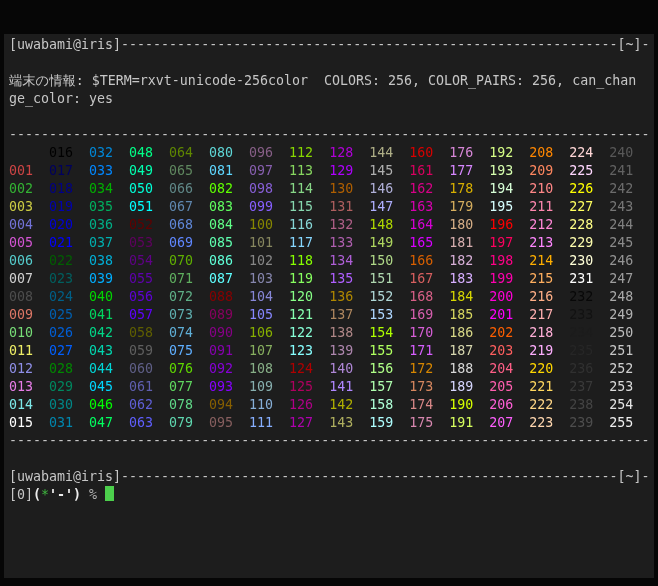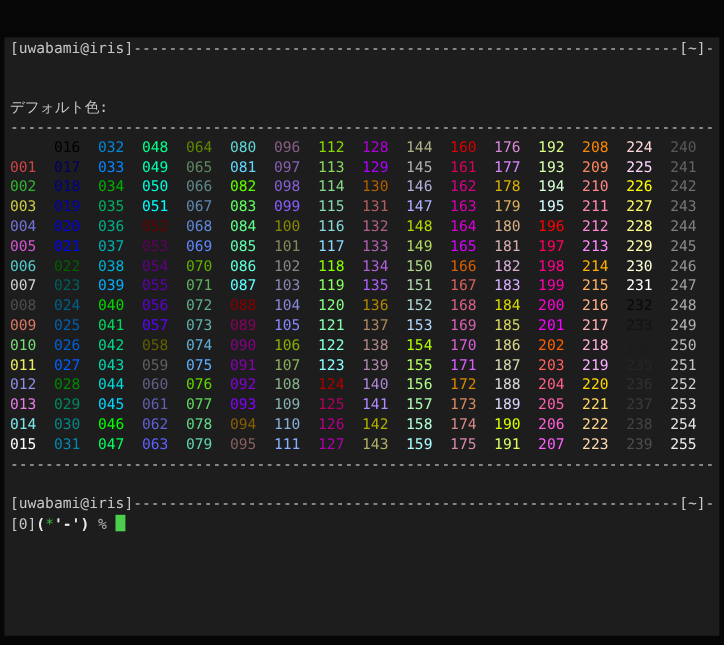--- a/index.html
+++ b/index.html
@@ -51,24 +51,25 @@
 <div class="window">
 
 
   <div class="screen">
 
     <div class="line"><span>[uwabami@iris]--------------------------------------------------------------[~]-</span></div>
 
 
     <div class="line"></div>
 
+    <div class="line"><span>端末の情報: $TERM=rxvt-unicode-256color  COLORS: 256, COLOR_PAIRS: 256, can_chan</span></div>
+    <div class="line"><span>ge_color: yes</span></div>
 
     <div class="line"></div>
 
-    <div class="line"><span>デフォルト色:</span></div>
 
     <div class="line"><span>--------------------------------------------------------------------------------</span></div>
 
     <div>
         <div class="line"><span class="grid-cell"></span><span class="grid-cell" style="color: rgb(0, 0, 0);">016</span><span class="grid-cell" style="color: rgb(0, 135, 215);">032</span><span class="grid-cell" style="color: rgb(0, 255, 135);">048</span><span class="grid-cell" style="color: rgb(95, 135, 0);">064</span><span class="grid-cell" style="color: rgb(95, 215, 215);">080</span><span class="grid-cell" style="color: rgb(135, 95, 135);">096</span><span class="grid-cell" style="color: rgb(135, 215, 0);">112</span><span class="grid-cell" style="color: rgb(175, 0, 215);">128</span><span class="grid-cell" style="color: rgb(175, 175, 135);">144</span><span class="grid-cell" style="color: rgb(215, 0, 0);">160</span><span class="grid-cell" style="color: rgb(215, 135, 215);">176</span><span class="grid-cell" style="color: rgb(215, 255, 135);">192</span><span class="grid-cell" style="color: rgb(255, 135, 0);">208</span><span class="grid-cell" style="color: rgb(255, 215, 215);">224</span><span class="grid-cell" style="color: rgb(88, 88, 88);">240</span></div>
         <div class="line"><span class="grid-cell" style="color: rgb(204, 68, 68);">001</span><span class="grid-cell" style="color: rgb(0, 0, 95);">017</span><span class="grid-cell" style="color: rgb(0, 135, 255);">033</span><span class="grid-cell" style="color: rgb(0, 255, 175);">049</span><span class="grid-cell" style="color: rgb(95, 135, 95);">065</span><span class="grid-cell" style="color: rgb(95, 215, 255);">081</span><span class="grid-cell" style="color: rgb(135, 95, 175);">097</span><span class="grid-cell" style="color: rgb(135, 215, 95);">113</span><span class="grid-cell" style="color: rgb(175, 0, 255);">129</span><span class="grid-cell" style="color: rgb(175, 175, 175);">145</span><span class="grid-cell" style="color: rgb(215, 0, 95);">161</span><span class="grid-cell" style="color: rgb(215, 135, 255);">177</span><span class="grid-cell" style="color: rgb(215, 255, 175);">193</span><span class="grid-cell" style="color: rgb(255, 135, 95);">209</span><span class="grid-cell" style="color: rgb(255, 215, 255);">225</span><span class="grid-cell" style="color: rgb(98, 98, 98);">241</span></div>
         <div class="line"><span class="grid-cell" style="color: rgb(51, 179, 51);">002</span><span class="grid-cell" style="color: rgb(0, 0, 135);">018</span><span class="grid-cell" style="color: rgb(0, 175, 0);">034</span><span class="grid-cell" style="color: rgb(0, 255, 215);">050</span><span class="grid-cell" style="color: rgb(95, 135, 135);">066</span><span class="grid-cell" style="color: rgb(95, 255, 0);">082</span><span class="grid-cell" style="color: rgb(135, 95, 215);">098</span><span class="grid-cell" style="color: rgb(135, 215, 135);">114</span><span class="grid-cell" style="color: rgb(175, 95, 0);">130</span><span class="grid-cell" style="color: rgb(175, 175, 215);">146</span><span class="grid-cell" style="color: rgb(215, 0, 135);">162</span><span class="grid-cell" style="color: rgb(215, 175, 0);">178</span><span class="grid-cell" style="color: rgb(215, 255, 215);">194</span><span class="grid-cell" style="color: rgb(255, 135, 135);">210</span><span class="grid-cell" style="color: rgb(255, 255, 0);">226</span><span class="grid-cell" style="color: rgb(108, 108, 108);">242</span></div>
         <div class="line"><span class="grid-cell" style="color: rgb(204, 204, 68);">003</span><span class="grid-cell" style="color: rgb(0, 0, 175);">019</span><span class="grid-cell" style="color: rgb(0, 175, 95);">035</span><span class="grid-cell" style="color: rgb(0, 255, 255);">051</span><span class="grid-cell" style="color: rgb(95, 135, 175);">067</span><span class="grid-cell" style="color: rgb(95, 255, 95);">083</span><span class="grid-cell" style="color: rgb(135, 95, 255);">099</span><span class="grid-cell" style="color: rgb(135, 215, 175);">115</span><span class="grid-cell" style="color: rgb(175, 95, 95);">131</span><span class="grid-cell" style="color: rgb(175, 175, 255);">147</span><span class="grid-cell" style="color: rgb(215, 0, 175);">163</span><span class="grid-cell" style="color: rgb(215, 175, 95);">179</span><span class="grid-cell" style="color: rgb(215, 255, 255);">195</span><span class="grid-cell" style="color: rgb(255, 135, 175);">211</span><span class="grid-cell" style="color: rgb(255, 255, 95);">227</span><span class="grid-cell" style="color: rgb(118, 118, 118);">243</span></div>
         <div class="line"><span class="grid-cell" style="color: rgb(115, 115, 217);">004</span><span class="grid-cell" style="color: rgb(0, 0, 215);">020</span><span class="grid-cell" style="color: rgb(0, 175, 135);">036</span><span class="grid-cell" style="color: rgb(95, 0, 0);">052</span><span class="grid-cell" style="color: rgb(95, 135, 215);">068</span><span class="grid-cell" style="color: rgb(95, 255, 135);">084</span><span class="grid-cell" style="color: rgb(135, 135, 0);">100</span><span class="grid-cell" style="color: rgb(135, 215, 215);">116</span><span class="grid-cell" style="color: rgb(175, 95, 135);">132</span><span class="grid-cell" style="color: rgb(175, 215, 0);">148</span><span class="grid-cell" style="color: rgb(215, 0, 215);">164</span><span class="grid-cell" style="color: rgb(215, 175, 135);">180</span><span class="grid-cell" style="color: rgb(255, 0, 0);">196</span><span class="grid-cell" style="color: rgb(255, 135, 215);">212</span><span class="grid-cell" style="color: rgb(255, 255, 135);">228</span><span class="grid-cell" style="color: rgb(128, 128, 128);">244</span></div>
         <div class="line"><span class="grid-cell" style="color: rgb(212, 85, 212);">005</span><span class="grid-cell" style="color: rgb(0, 0, 255);">021</span><span class="grid-cell" style="color: rgb(0, 175, 175);">037</span><span class="grid-cell" style="color: rgb(95, 0, 95);">053</span><span class="grid-cell" style="color: rgb(95, 135, 255);">069</span><span class="grid-cell" style="color: rgb(95, 255, 175);">085</span><span class="grid-cell" style="color: rgb(135, 135, 95);">101</span><span class="grid-cell" style="color: rgb(135, 215, 255);">117</span><span class="grid-cell" style="color: rgb(175, 95, 175);">133</span><span class="grid-cell" style="color: rgb(175, 215, 95);">149</span><span class="grid-cell" style="color: rgb(215, 0, 255);">165</span><span class="grid-cell" style="color: rgb(215, 175, 175);">181</span><span class="grid-cell" style="color: rgb(255, 0, 95);">197</span><span class="grid-cell" style="color: rgb(255, 135, 255);">213</span><span class="grid-cell" style="color: rgb(255, 255, 175);">229</span><span class="grid-cell" style="color: rgb(138, 138, 138);">245</span></div>

